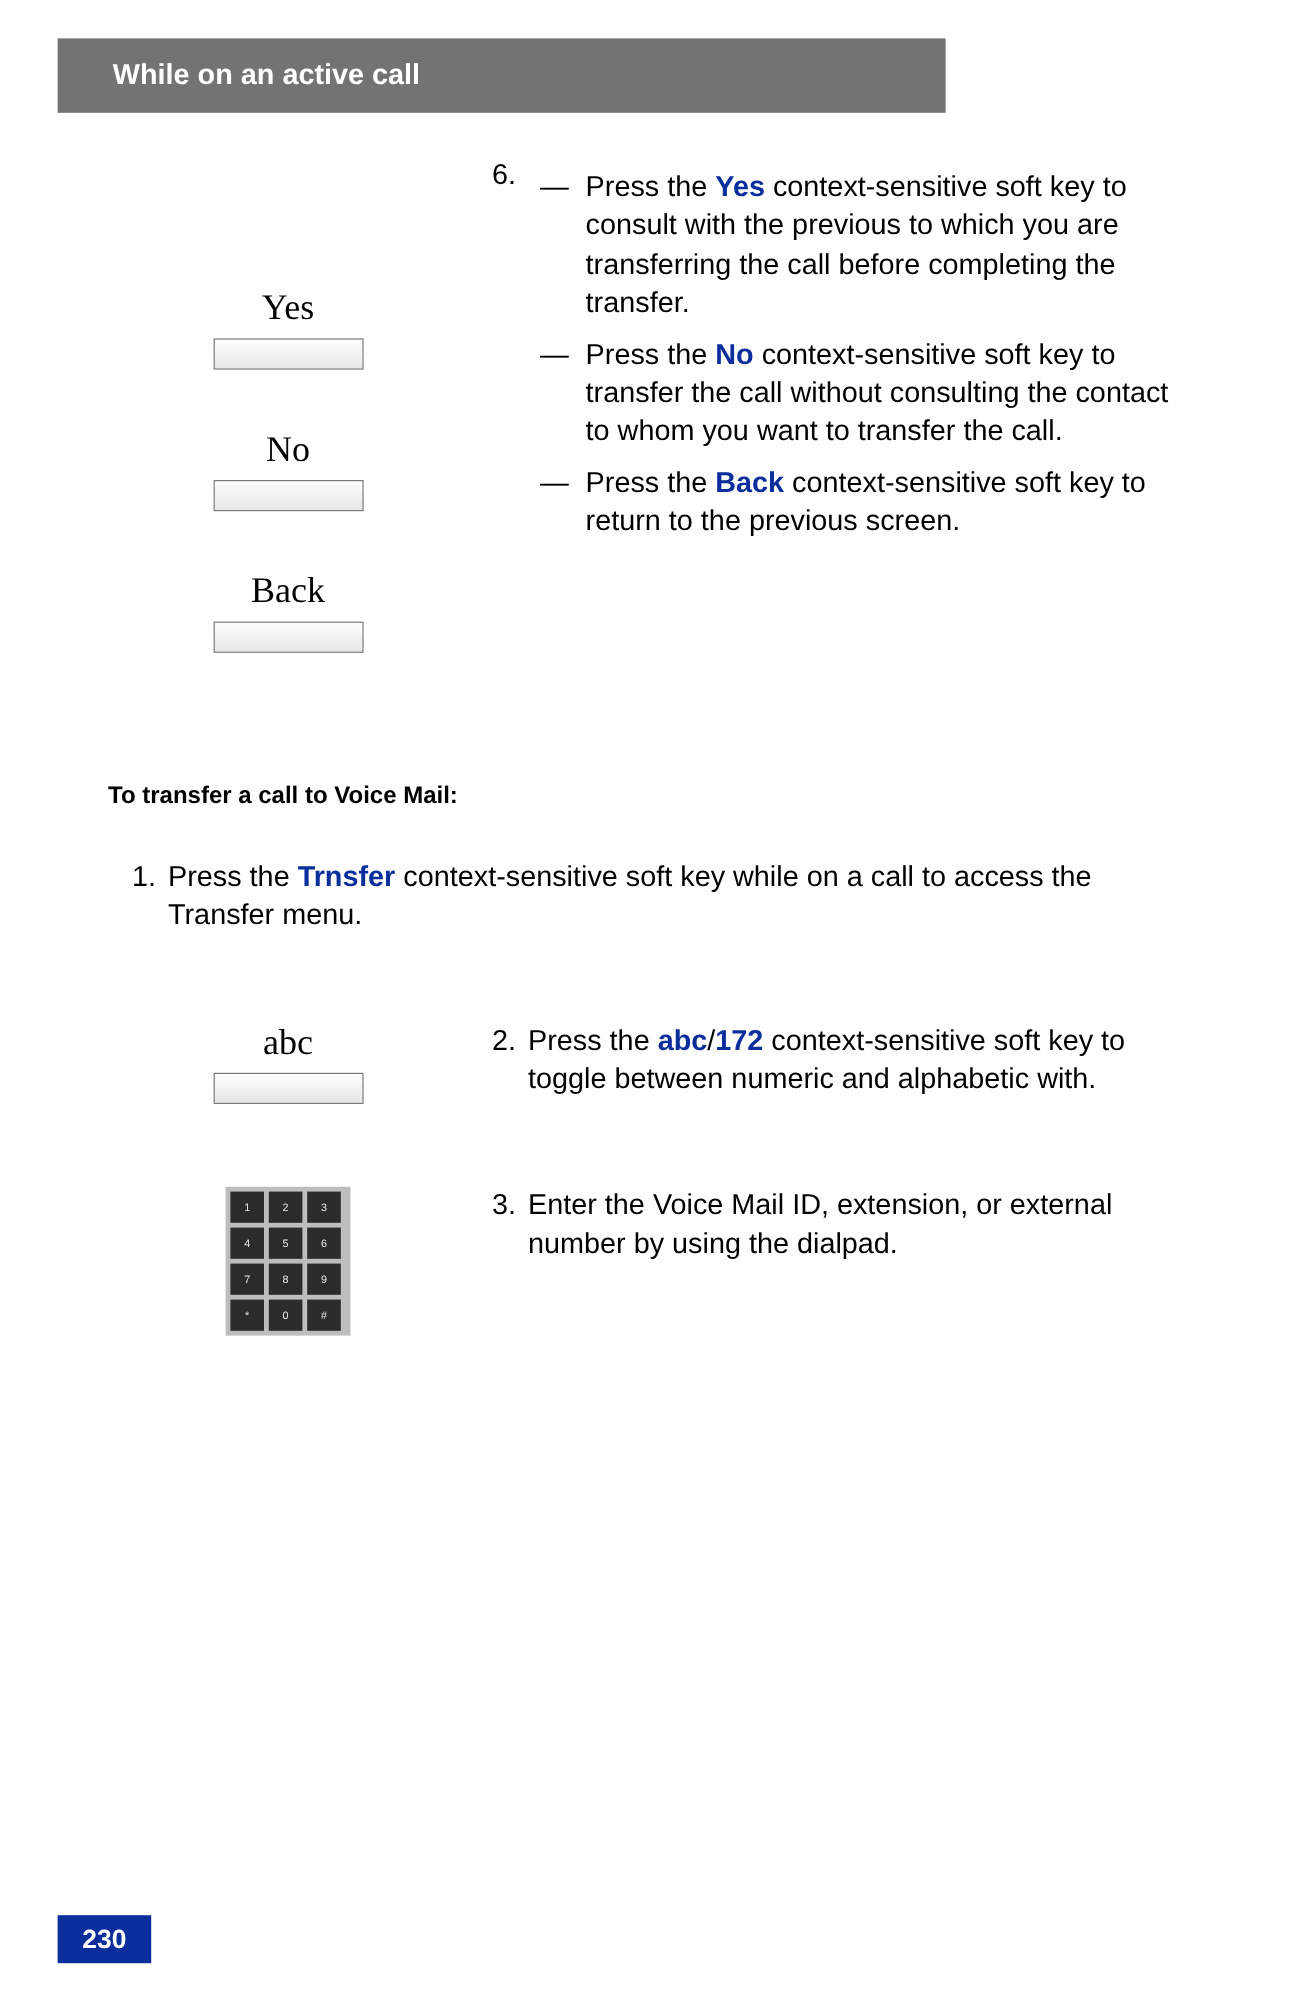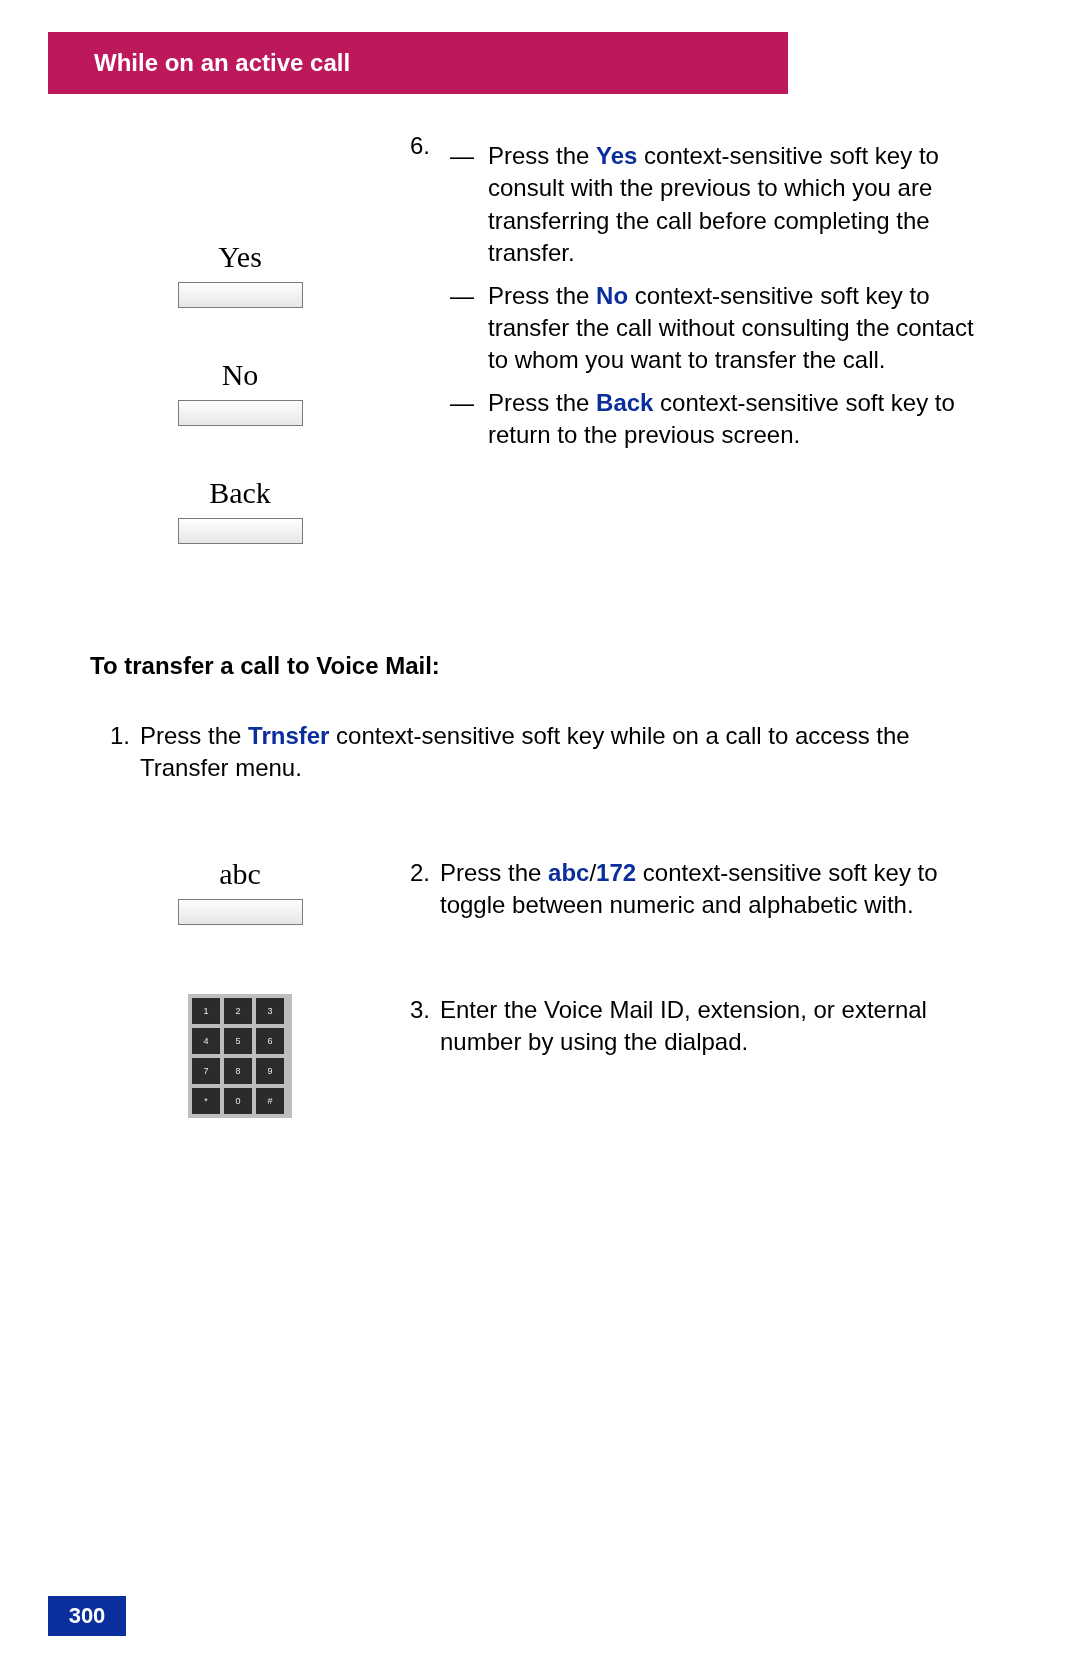--- a/index.html
+++ b/index.html
@@ -15,21 +15,21 @@
     position: relative;
     box-sizing: border-box;
     background: #fff;
   }
   .header-bar {
     position: absolute;
     left: 48px;
     top: 32px;
     width: 740px;
     height: 62px;
-    background: #be185d;
+    background: #737373;
     display: flex;
     align-items: center;
     box-sizing: border-box;
     padding-left: 46px;
   }
   .header-text {
     color: #fff;
     font-weight: bold;
     font-size: 24px;
     font-family: Arial, Helvetica, sans-serif;
@@ -131,21 +131,21 @@
     flex: 1 1 auto;
   }
 
   .kw {
     color: #0a2e9c;
     font-weight: bold;
   }
 
   .section-title {
     font-weight: bold;
-    font-size: 24px;
+    font-size: 20px;
     margin: 58px 0 40px 0;
   }
 
   .row2 {
     display: flex;
     align-items: flex-start;
     margin-bottom: 60px;
   }
   .row2 .left-col2 {
     width: 300px;
@@ -284,16 +284,16 @@
         <div class="num-item">
           <div class="num">3.</div>
           <div class="num-body">Enter the Voice Mail ID, extension, or external number by using the dialpad.</div>
         </div>
       </div>
     </div>
 
   </div>
 
   <div class="footer-box">
-    <span>300</span>
+    <span>230</span>
   </div>
 
 </div>
 
 </body></html>

